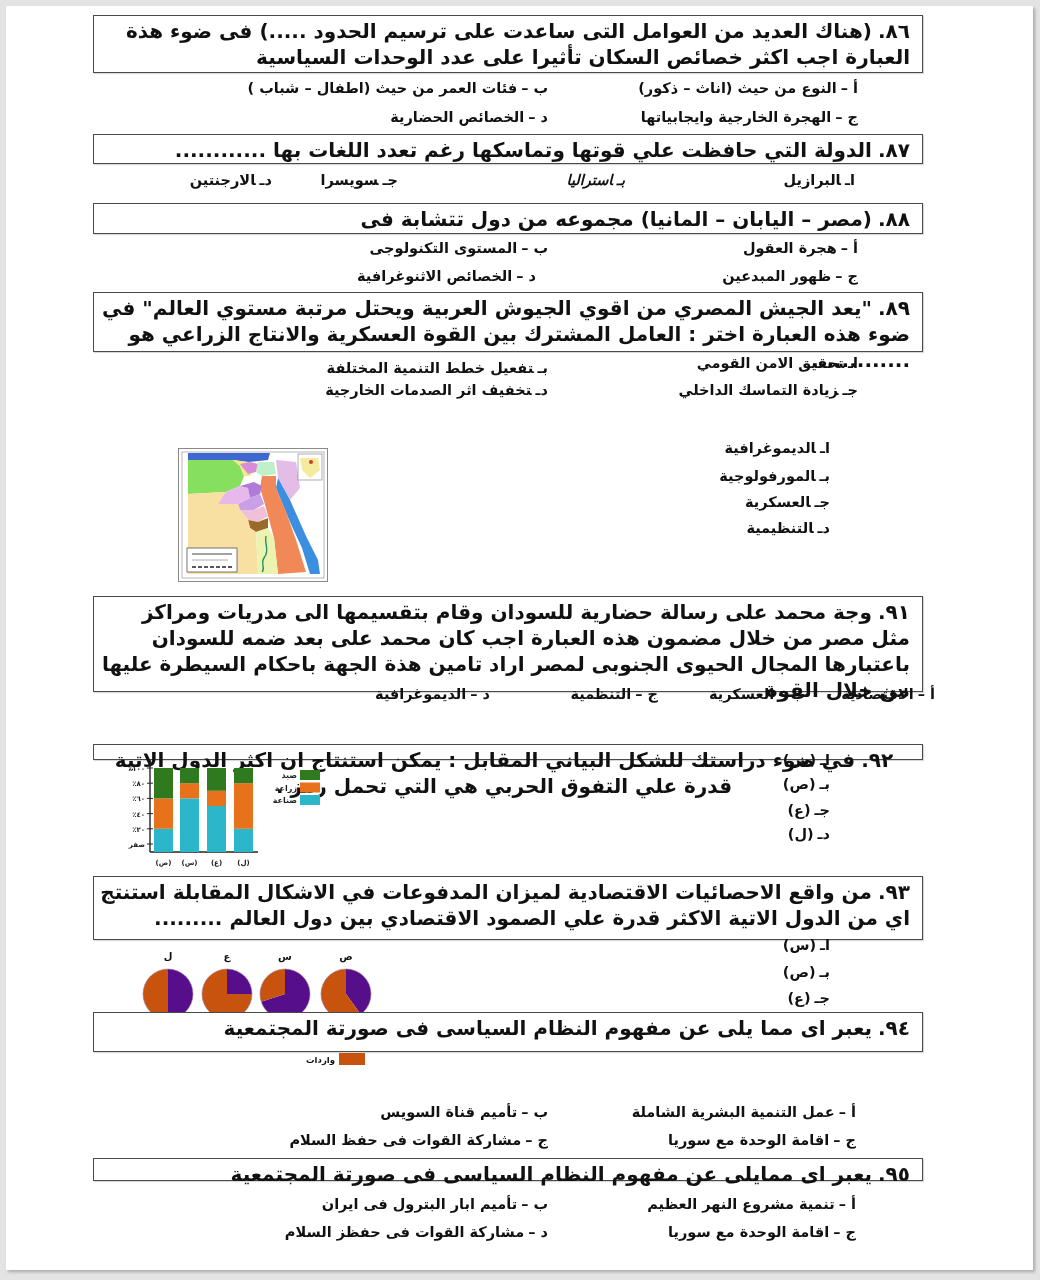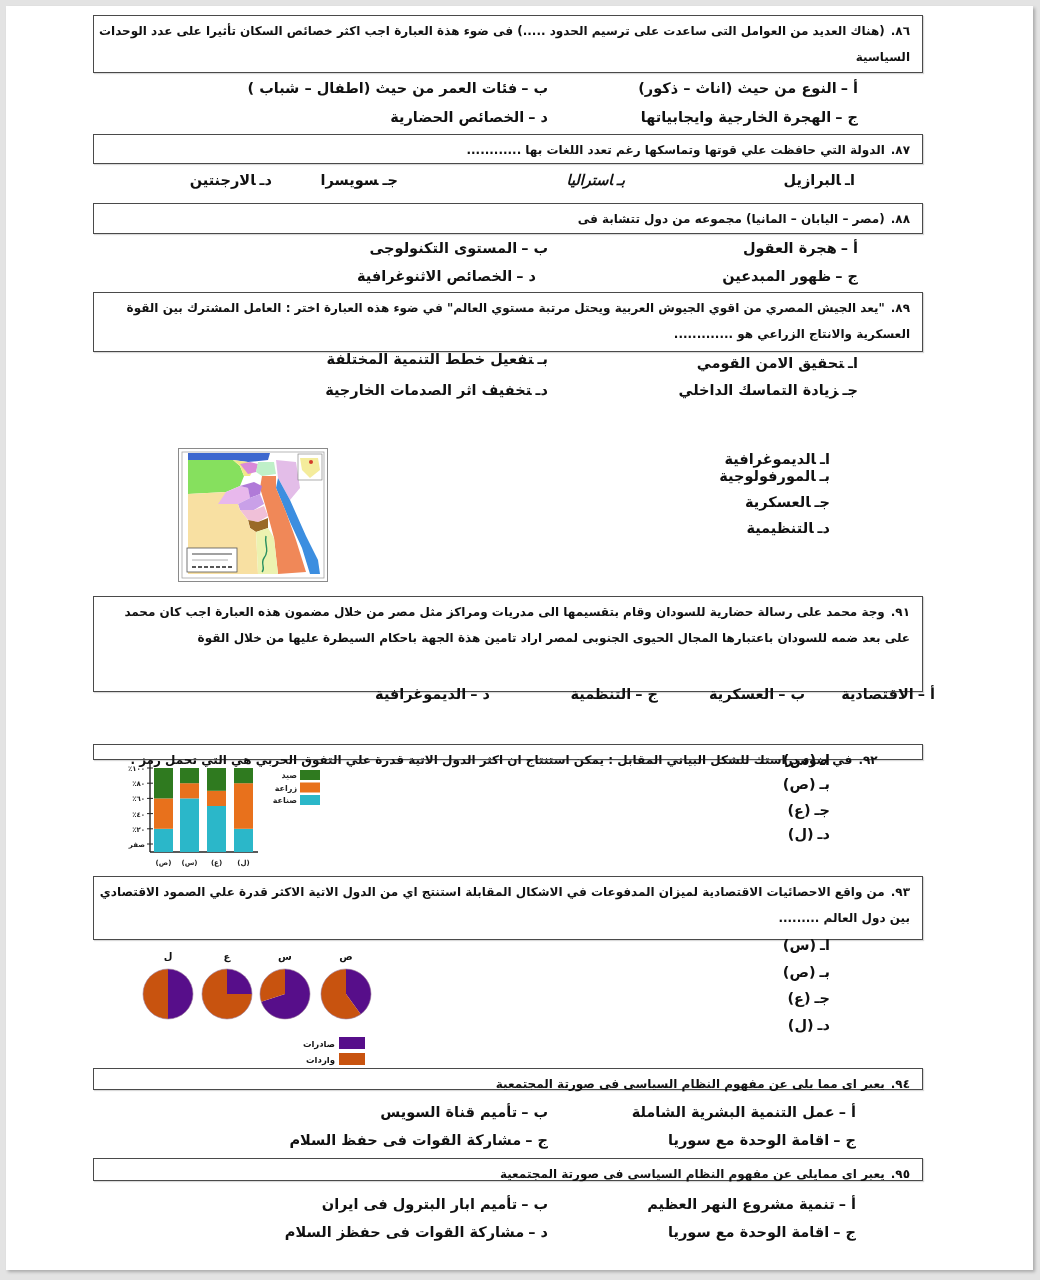--- a/index.html
+++ b/index.html
@@ -1,19 +1,19 @@
 <!DOCTYPE html>
 <html><head>
 <meta charset="utf-8">
 <style>
   html, body { margin:0; padding:0; }
   body { background:#e6e6e6; }
   .page { position:relative; width:1040px; height:1280px; overflow:hidden; background:#e3e3e3; font-family:"DejaVu Sans", sans-serif; color:#111; direction:rtl; }
   .sheet { position:absolute; left:6px; top:6px; width:1027px; height:1264px; background:#ffffff; box-shadow: 2px 2px 3px rgba(0,0,0,0.25); }
-  .qbox { position:absolute; left:93px; width:830px; border:1.6px solid #4a4a4a; box-shadow: 1px 1px 1px rgba(0,0,0,0.15); box-sizing:border-box; padding:2px 12px 2px 4px; font-weight:bold; font-size:12px; line-height:26px; text-align:right; direction:rtl; background:#fff; }
+  .qbox { position:absolute; left:93px; width:830px; border:1.6px solid #4a4a4a; box-shadow: 1px 1px 1px rgba(0,0,0,0.15); box-sizing:border-box; padding:2px 12px 2px 4px; font-weight:bold; font-size:20px; line-height:26px; text-align:right; direction:rtl; background:#fff; }
   .qnum { margin-left:6px; }
   .opt { position:absolute; white-space:nowrap; font-weight:bold; font-size:14.5px; line-height:20px; direction:rtl; }
   .opt .lbl { margin-left:4px; }
   .fig { position:absolute; }
   svg text { font-family:"DejaVu Sans", sans-serif; font-weight:bold; }
 </style>
 </head>
 <body>
 
 <div class="page">
@@ -40,25 +40,25 @@
   </div>
   <div class="opt" style="right:182px;top:238px;"><span class="lbl">أ –</span><span>هجرة العقول</span></div>
   <div class="opt" style="right:492px;top:238px;"><span class="lbl">ب –</span><span>المستوى التكنولوجى</span></div>
   <div class="opt" style="right:182px;top:266px;"><span class="lbl">ج –</span><span>ظهور المبدعين</span></div>
   <div class="opt" style="right:504px;top:266px;"><span class="lbl">د –</span><span>الخصائص الاثنوغرافية</span></div>
 
   <div class="qbox" style="top:292px;height:60px;">
     <span class="qnum">٨٩.</span><span>"يعد الجيش المصري من اقوي الجيوش العربية ويحتل مرتبة مستوي العالم" في ضوء هذه العبارة اختر : العامل المشترك بين القوة العسكرية والانتاج الزراعي هو .............</span>
   </div>
   <div class="opt" style="right:182px;top:353px;"><span class="lbl">اـ</span><span>تحقيق الامن القومي</span></div>
-  <div class="opt" style="right:492px;top:349px;"><span class="lbl">بـ</span><span>تفعيل خطط التنمية المختلفة</span></div>
+  <div class="opt" style="right:492px;top:358px;"><span class="lbl">بـ</span><span>تفعيل خطط التنمية المختلفة</span></div>
   <div class="opt" style="right:182px;top:380px;"><span class="lbl">جـ</span><span>زيادة التماسك الداخلي</span></div>
   <div class="opt" style="right:492px;top:380px;"><span class="lbl">دـ</span><span>تخفيف اثر الصدمات الخارجية</span></div>
 
-  <div class="opt" style="right:210px;top:449px;"><span class="lbl">اـ</span><span>الديموغرافية</span></div>
+  <div class="opt" style="right:210px;top:438px;"><span class="lbl">اـ</span><span>الديموغرافية</span></div>
   <div class="opt" style="right:210px;top:466px;"><span class="lbl">بـ</span><span>المورفولوجية</span></div>
   <div class="opt" style="right:210px;top:492px;"><span class="lbl">جـ</span><span>العسكرية</span></div>
   <div class="opt" style="right:210px;top:518px;"><span class="lbl">دـ</span><span>التنظيمية</span></div>
 
   <div class="fig" style="left:178px;top:448px;width:150px;height:134px;">
     <svg width="150" height="134" viewBox="0 0 150 134" xmlns="http://www.w3.org/2000/svg">
       <rect x="0.5" y="0.5" width="149" height="133" fill="#ffffff" stroke="#8a8a8a"></rect>
       <rect x="4" y="4" width="142" height="126" fill="#ffffff" stroke="#a5a5a5" stroke-width="0.8"></rect>
       <polygon points="10,5 92,5 90,12 70,14 55,12 10,12" fill="#3e68cf"></polygon>
       <polygon points="10,12 55,12 62,18 66,28 62,38 48,44 10,46" fill="#86e05e"></polygon>
@@ -169,21 +169,21 @@
         <path d="M216,49 L230.69463130731182,69.22542485937369 A25,25 0 1 1 216,24 Z" fill="#c8530f"></path>
         <circle cx="216" cy="49" r="25" fill="none" stroke="#9a7a9a" stroke-width="0.6"></circle>
         <text x="216" y="15" text-anchor="middle" font-size="10" fill="#111">ص</text>
         <rect x="209" y="92" width="26" height="12" fill="#570e8a"></rect>
         <text x="205" y="102" text-anchor="end" font-size="8.5" fill="#111">صادرات</text>
         <rect x="209" y="108" width="26" height="12" fill="#c8530f"></rect>
         <text x="205" y="118" text-anchor="end" font-size="8.5" fill="#111">واردات</text>
       </svg>
   </div>
 
-  <div class="qbox" style="top:1068px;height:22px;">
+  <div class="qbox" style="top:1012px;height:40px;">
     <span class="qnum">٩٤.</span><span>يعبر اى مما يلى عن مفهوم النظام السياسى فى صورتة المجتمعية</span>
   </div>
   <div class="opt" style="right:184px;top:1102px;"><span class="lbl">أ –</span><span>عمل التنمية البشرية الشاملة</span></div>
   <div class="opt" style="right:492px;top:1102px;"><span class="lbl">ب –</span><span>تأميم قناة السويس</span></div>
   <div class="opt" style="right:184px;top:1130px;"><span class="lbl">ج –</span><span>اقامة الوحدة مع سوريا</span></div>
   <div class="opt" style="right:492px;top:1130px;"><span class="lbl">ج –</span><span>مشاركة القوات فى حفظ السلام</span></div>
 
   <div class="qbox" style="top:1158px;height:23px;">
     <span class="qnum">٩٥.</span><span>يعبر اى ممايلى عن مفهوم النظام السياسى فى صورتة المجتمعية</span>
   </div>

